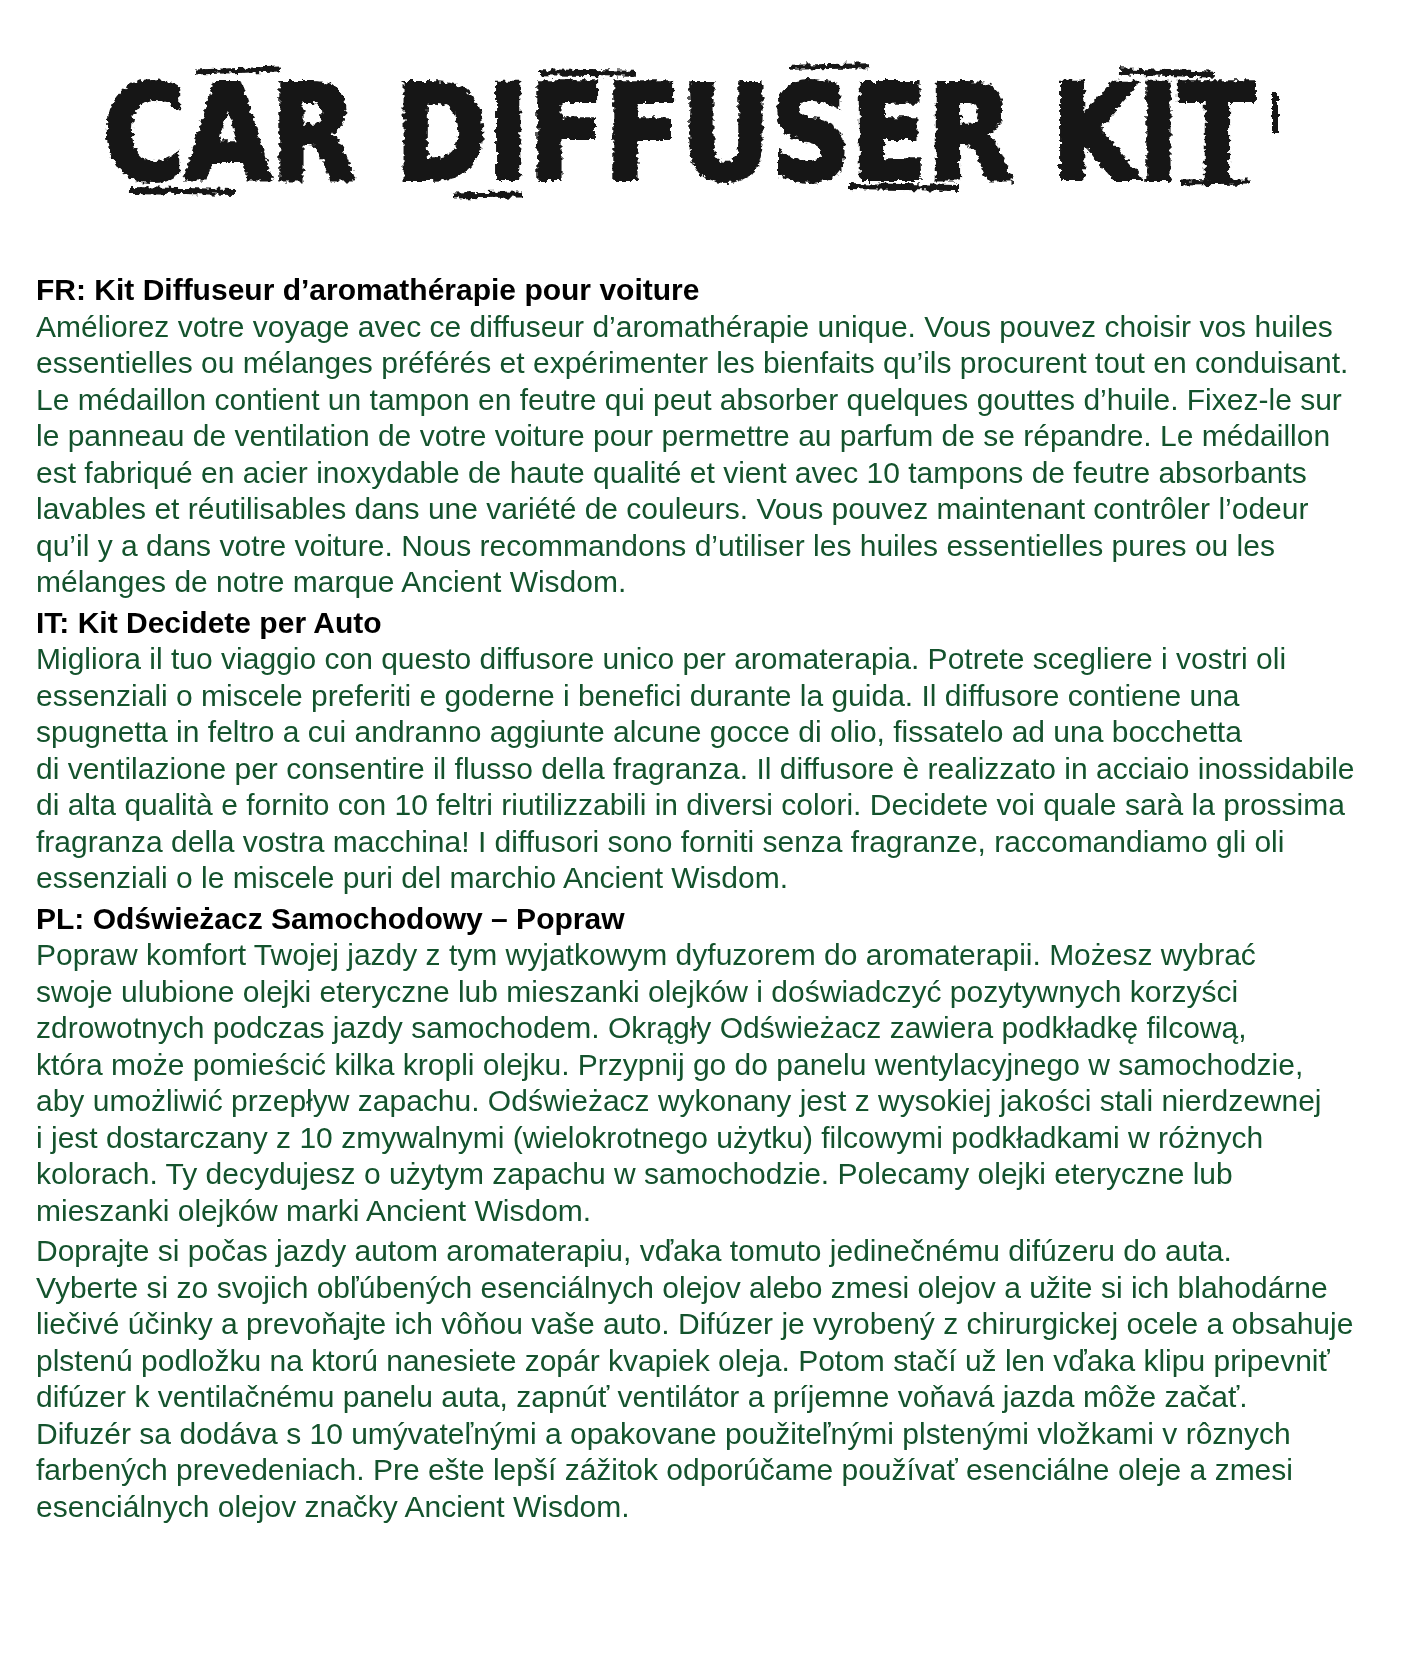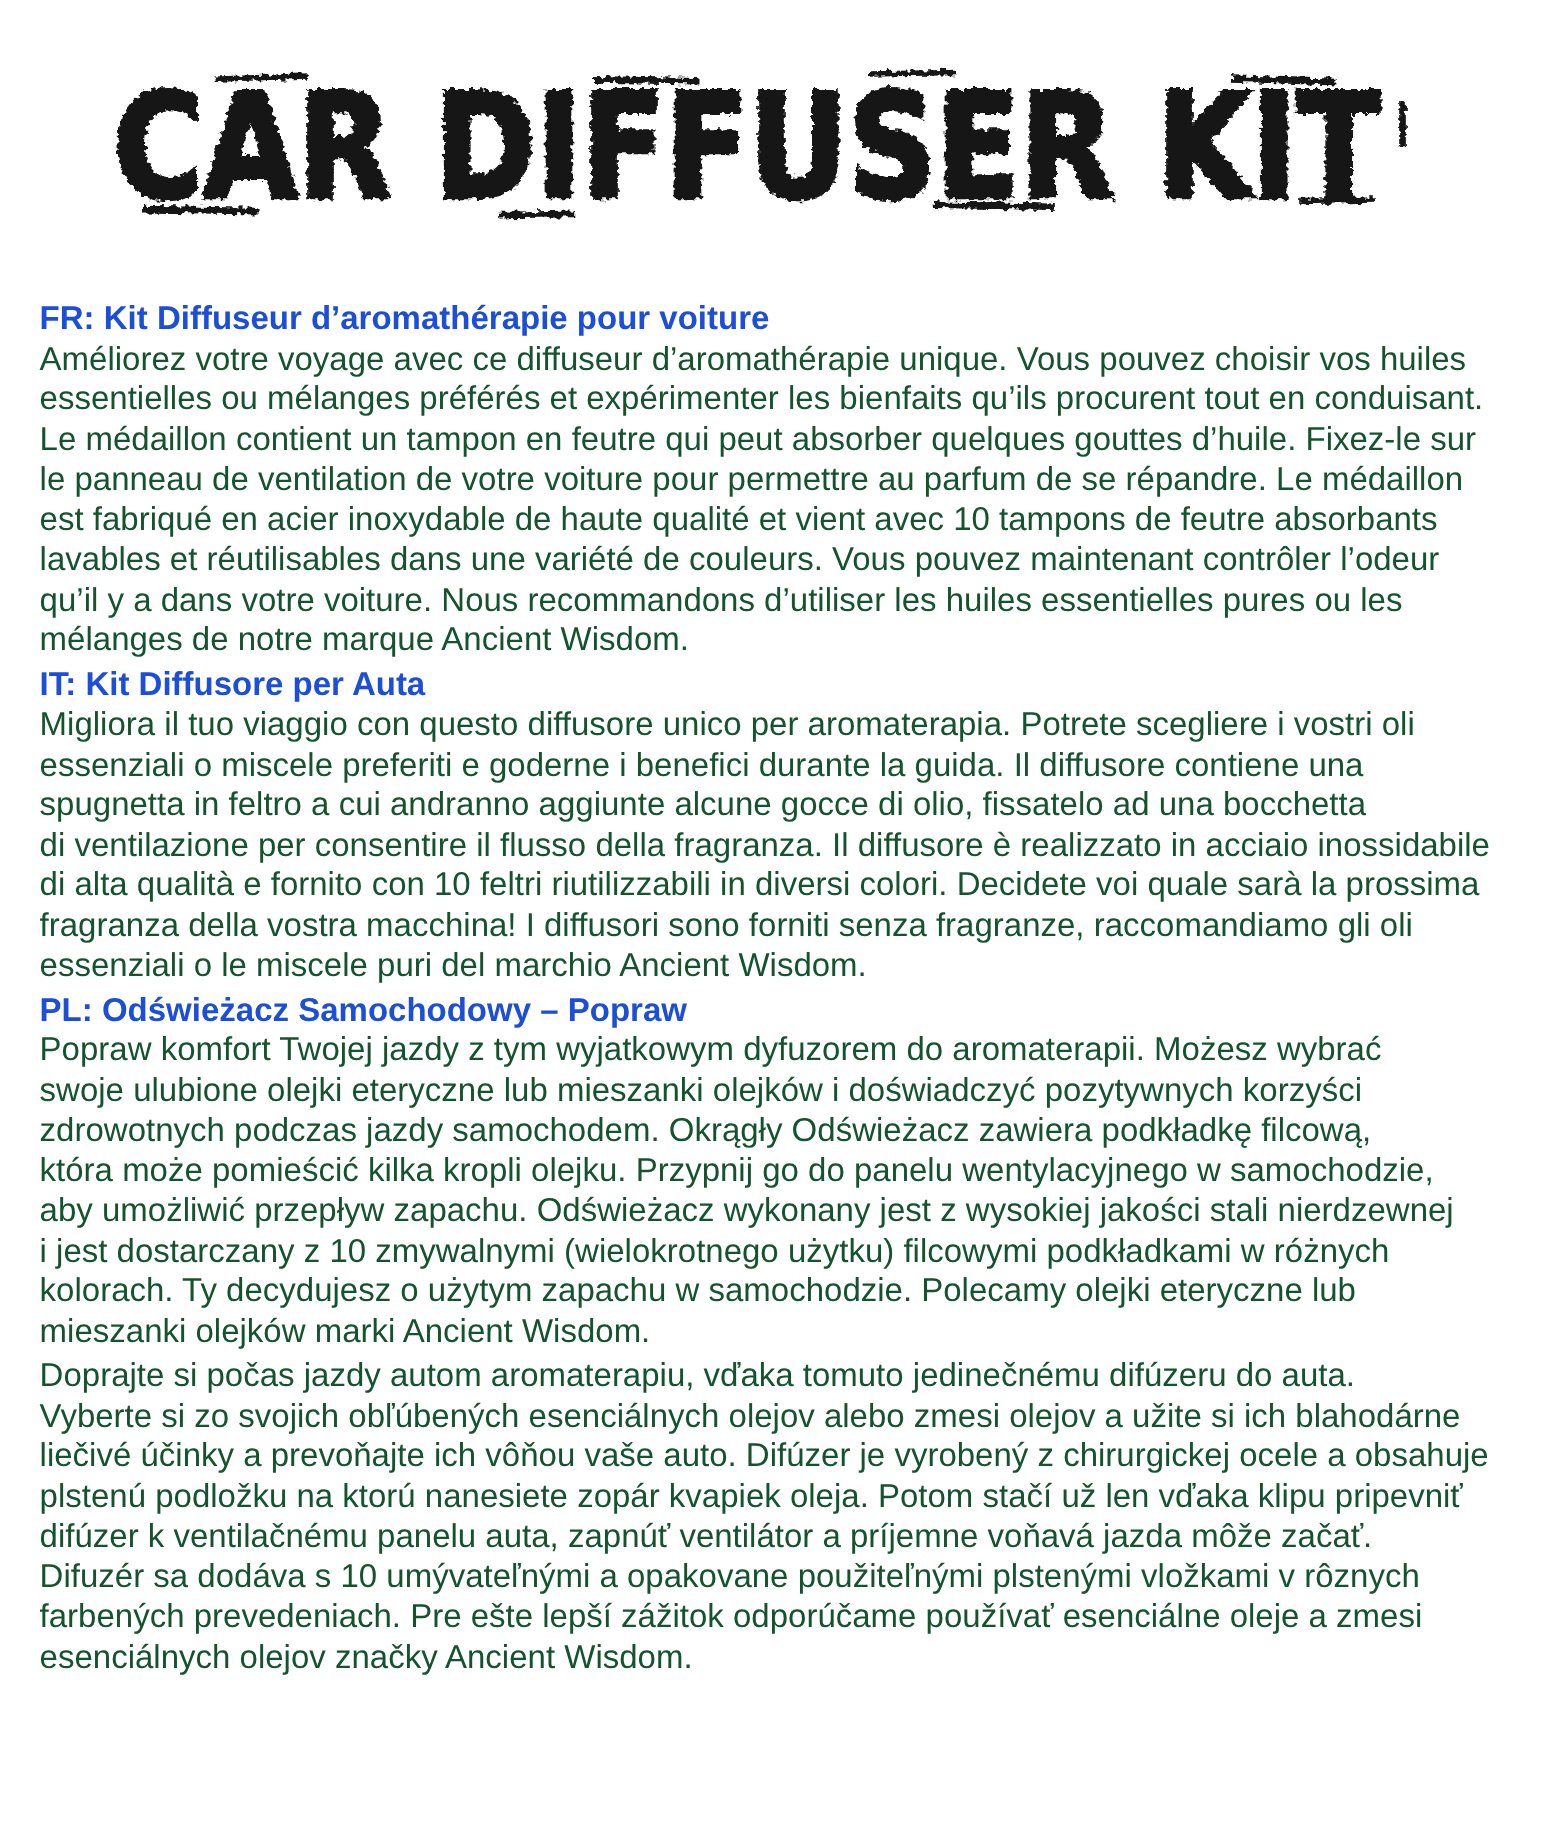--- a/index.html
+++ b/index.html
@@ -36,21 +36,21 @@
     margin-top: 62px;
   }
   .lang + .lang {
     margin-top: 4px;
   }
   .lang h2 {
     margin: 0;
     font-size: 30px;
     line-height: 36.5px;
     font-weight: bold;
-    color: #1d4ed8;
+    color: #000000;
   }
   .lang p {
     margin: 0;
     font-size: 30px;
     line-height: 36.5px;
     white-space: pre-line;
     color: #14532d;
   }
 </style>
 </head>
@@ -89,21 +89,21 @@
 essentielles ou mélanges préférés et expérimenter les bienfaits qu’ils procurent tout en conduisant.
 Le médaillon contient un tampon en feutre qui peut absorber quelques gouttes d’huile. Fixez-le sur
 le panneau de ventilation de votre voiture pour permettre au parfum de se répandre. Le médaillon
 est fabriqué en acier inoxydable de haute qualité et vient avec 10 tampons de feutre absorbants
 lavables et réutilisables dans une variété de couleurs. Vous pouvez maintenant contrôler l’odeur
 qu’il y a dans votre voiture. Nous recommandons d’utiliser les huiles essentielles pures ou les
 mélanges de notre marque Ancient Wisdom.</p>
     </section>
 
     <section class="lang">
-      <h2>IT: Kit Diffusore per Auta</h2>
+      <h2>IT: Kit Decidete per Auto</h2>
       <p>Migliora il tuo viaggio con questo diffusore unico per aromaterapia. Potrete scegliere i vostri oli
 essenziali o miscele preferiti e goderne i benefici durante la guida. Il diffusore contiene una
 spugnetta in feltro a cui andranno aggiunte alcune gocce di olio, fissatelo ad una bocchetta
 di ventilazione per consentire il flusso della fragranza. Il diffusore è realizzato in acciaio inossidabile
 di alta qualità e fornito con 10 feltri riutilizzabili in diversi colori. Decidete voi quale sarà la prossima
 fragranza della vostra macchina! I diffusori sono forniti senza fragranze, raccomandiamo gli oli
 essenziali o le miscele puri del marchio Ancient Wisdom.</p>
     </section>
 
     <section class="lang">

